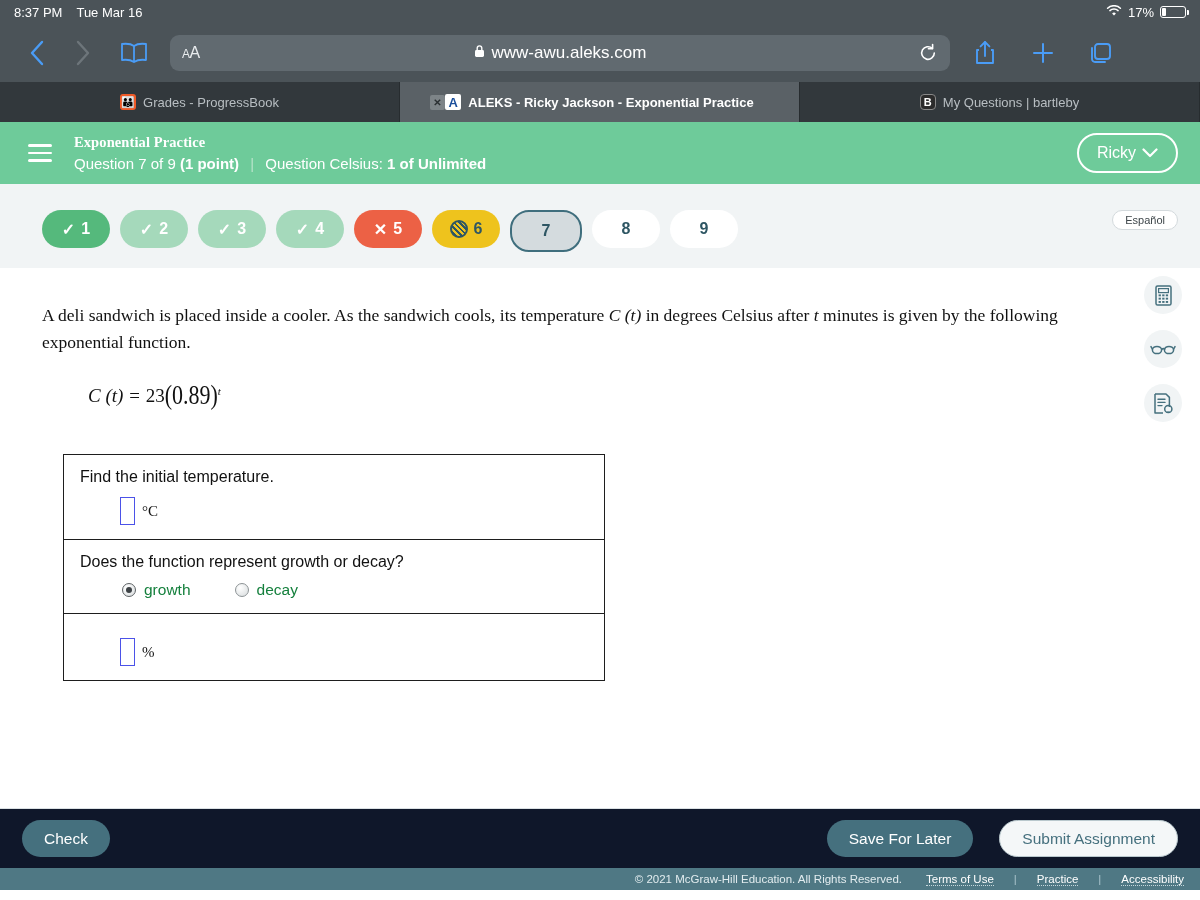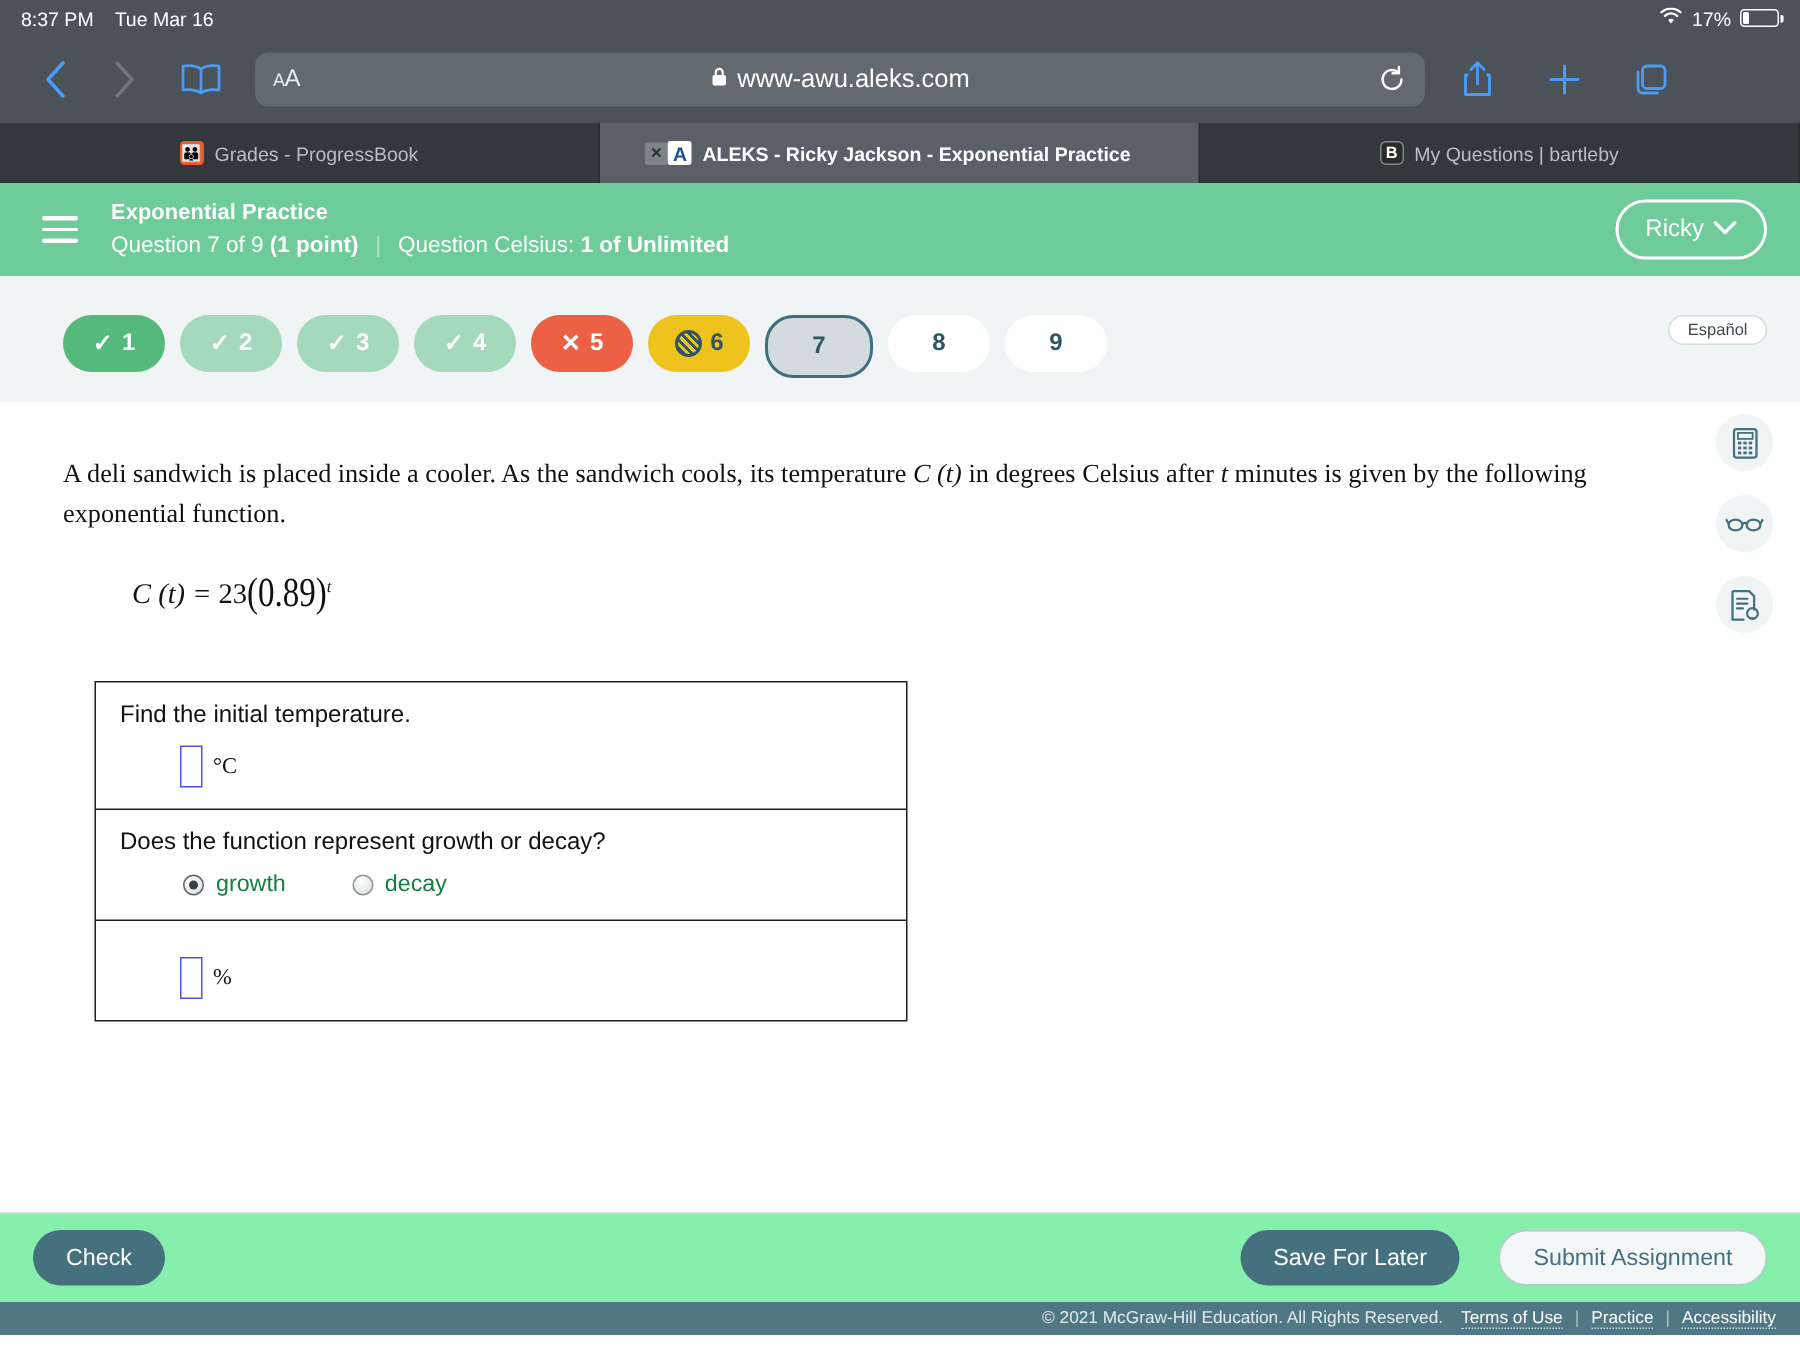--- a/index.html
+++ b/index.html
@@ -78,21 +78,21 @@
 
   
   .appheader {
     height: 62px; background: #6ecb9a; display: flex; align-items: center;
     padding: 0 22px; color: #ffffff; position: relative;
   }
   .hamburger { width: 36px; height: 36px; display: flex; flex-direction: column;
     justify-content: center; gap: 5px; align-items: center; margin-right: 16px; }
   .hamburger span { display: block; width: 24px; height: 2.5px; background: #ffffff; border-radius: 2px; }
   .hdr-titles { line-height: 1.42; }
-  .hdr-title { font-size: 14.5px; font-weight: bold; letter-spacing: .1px; }
+  .hdr-title { font-size: 14.5px; font-weight: bold; letter-spacing: .1px; font-family: Liberation Serif, serif; }
   .hdr-sub { font-size: 15px; }
   .hdr-sub b { font-weight: bold; }
   .hdr-sep { color: #b5e3c9; margin: 0 7px; }
   .user-pill {
     position: absolute; right: 22px; top: 50%; transform: translateY(-50%);
     border: 2px solid #ffffff; border-radius: 22px; height: 40px; padding: 0 18px;
     display: flex; align-items: center; gap: 6px; font-size: 16px; color: #ffffff;
   }
 
   
@@ -161,40 +161,40 @@
   .rdot.sel { border-color: #5d6265; }
 
   .rail { position: absolute; right: 18px; top: 8px; display: flex; flex-direction: column; gap: 16px; }
   .rail-btn {
     width: 38px; height: 38px; border-radius: 50%; background: #f1f4f5;
     display: flex; align-items: center; justify-content: center; color: #45707e;
   }
 
   
   .actionbar {
-    height: 60px; background: #86efac; border-top: 1px solid #dbe1e4;
+    height: 60px; background: #0f172a; border-top: 1px solid #dbe1e4;
     display: flex; align-items: center; padding: 0 22px; position: relative;
   }
   .btn-check {
     background: #45707e; color: #ffffff; border: none; border-radius: 22px;
     height: 37px; padding: 0 22px; font-size: 15.5px; font-family: "Liberation Sans", sans-serif;
   }
   .right-btns { margin-left: auto; display: flex; gap: 26px; align-items: flex-end; }
   .btn-save {
     background: #45707e; color: #ffffff; border: none; border-radius: 22px;
     height: 37px; padding: 0 22px; font-size: 15.5px; font-family: "Liberation Sans", sans-serif;
   }
   .btn-submit {
     background: #f4f7f8; color: #45707e; border: 1.5px solid #b9c8cd; border-radius: 22px;
     height: 37px; padding: 0 22px; font-size: 15.5px; font-family: "Liberation Sans", sans-serif;
   }
 
   .footer {
     height: 22px; background: #4f7884; display: flex; align-items: center;
-    justify-content: flex-end; padding-right: 14px; gap: 0; color: #e2ecef; font-size: 11.5px;
+    justify-content: flex-end; padding-right: 14px; gap: 12px; color: #e2ecef; font-size: 11.5px;
   }
   .footer .copy { margin-right: 10px; }
   .footer a { color: #ffffff; text-decoration: none; margin: 0 2px; }
   .footer .bar { color: #a9c4cc; margin: 0 6px; }
   .f-link { border-bottom: 1px dotted #c6d8dd; }
 </style>
 </head>
 <body>
 
 <div class="statusbar">

